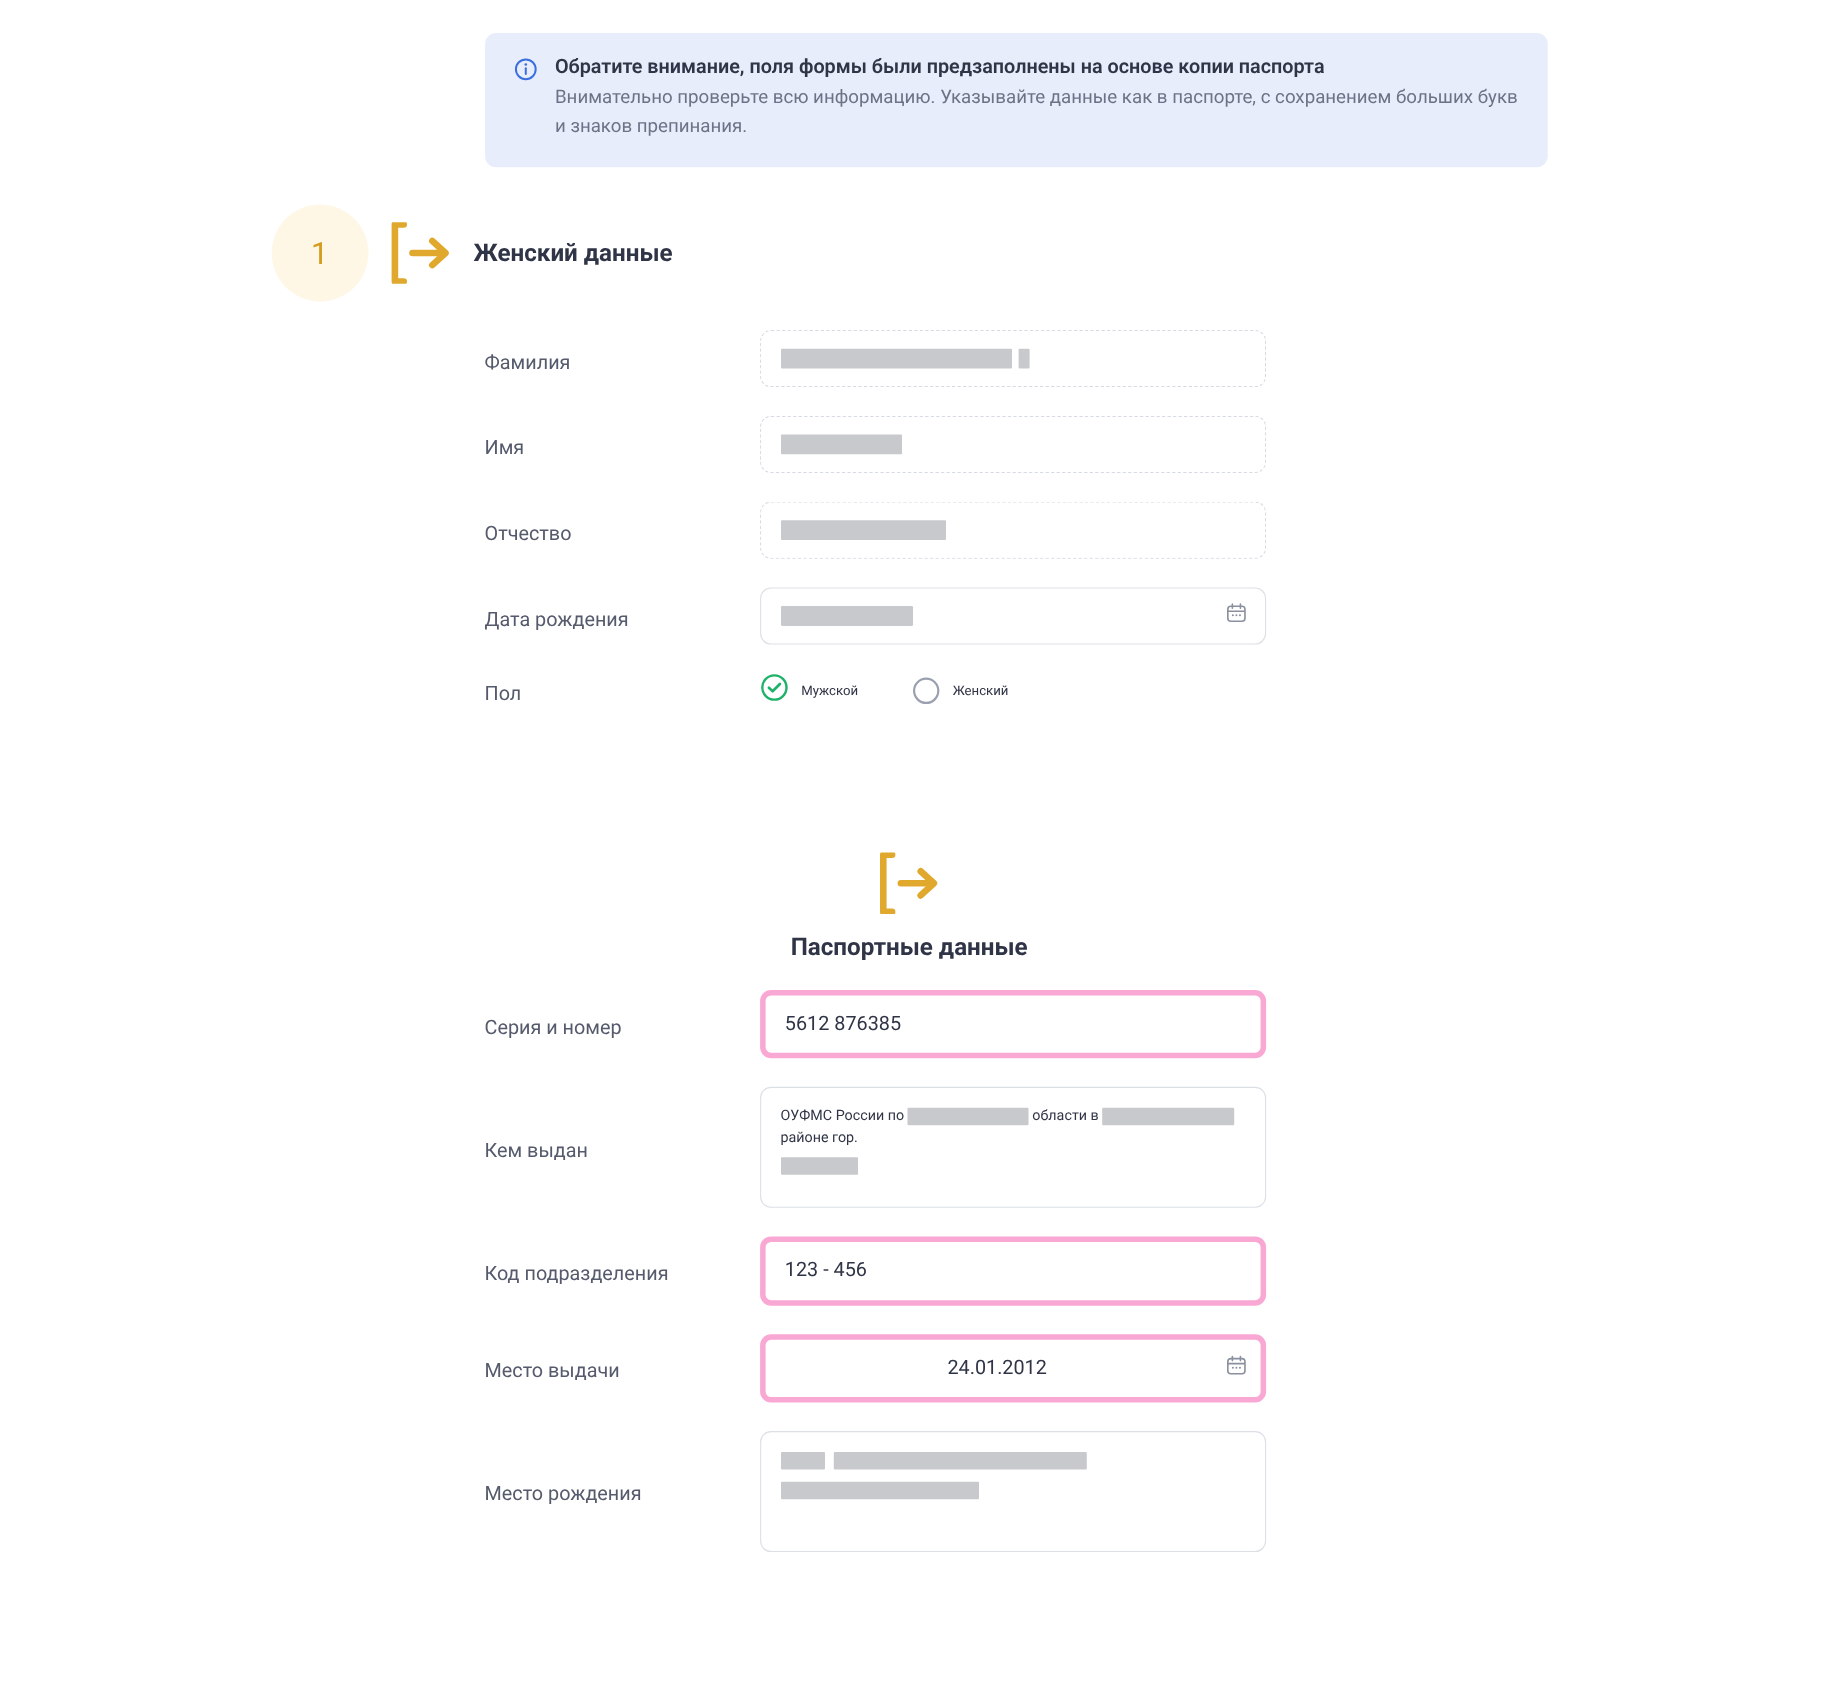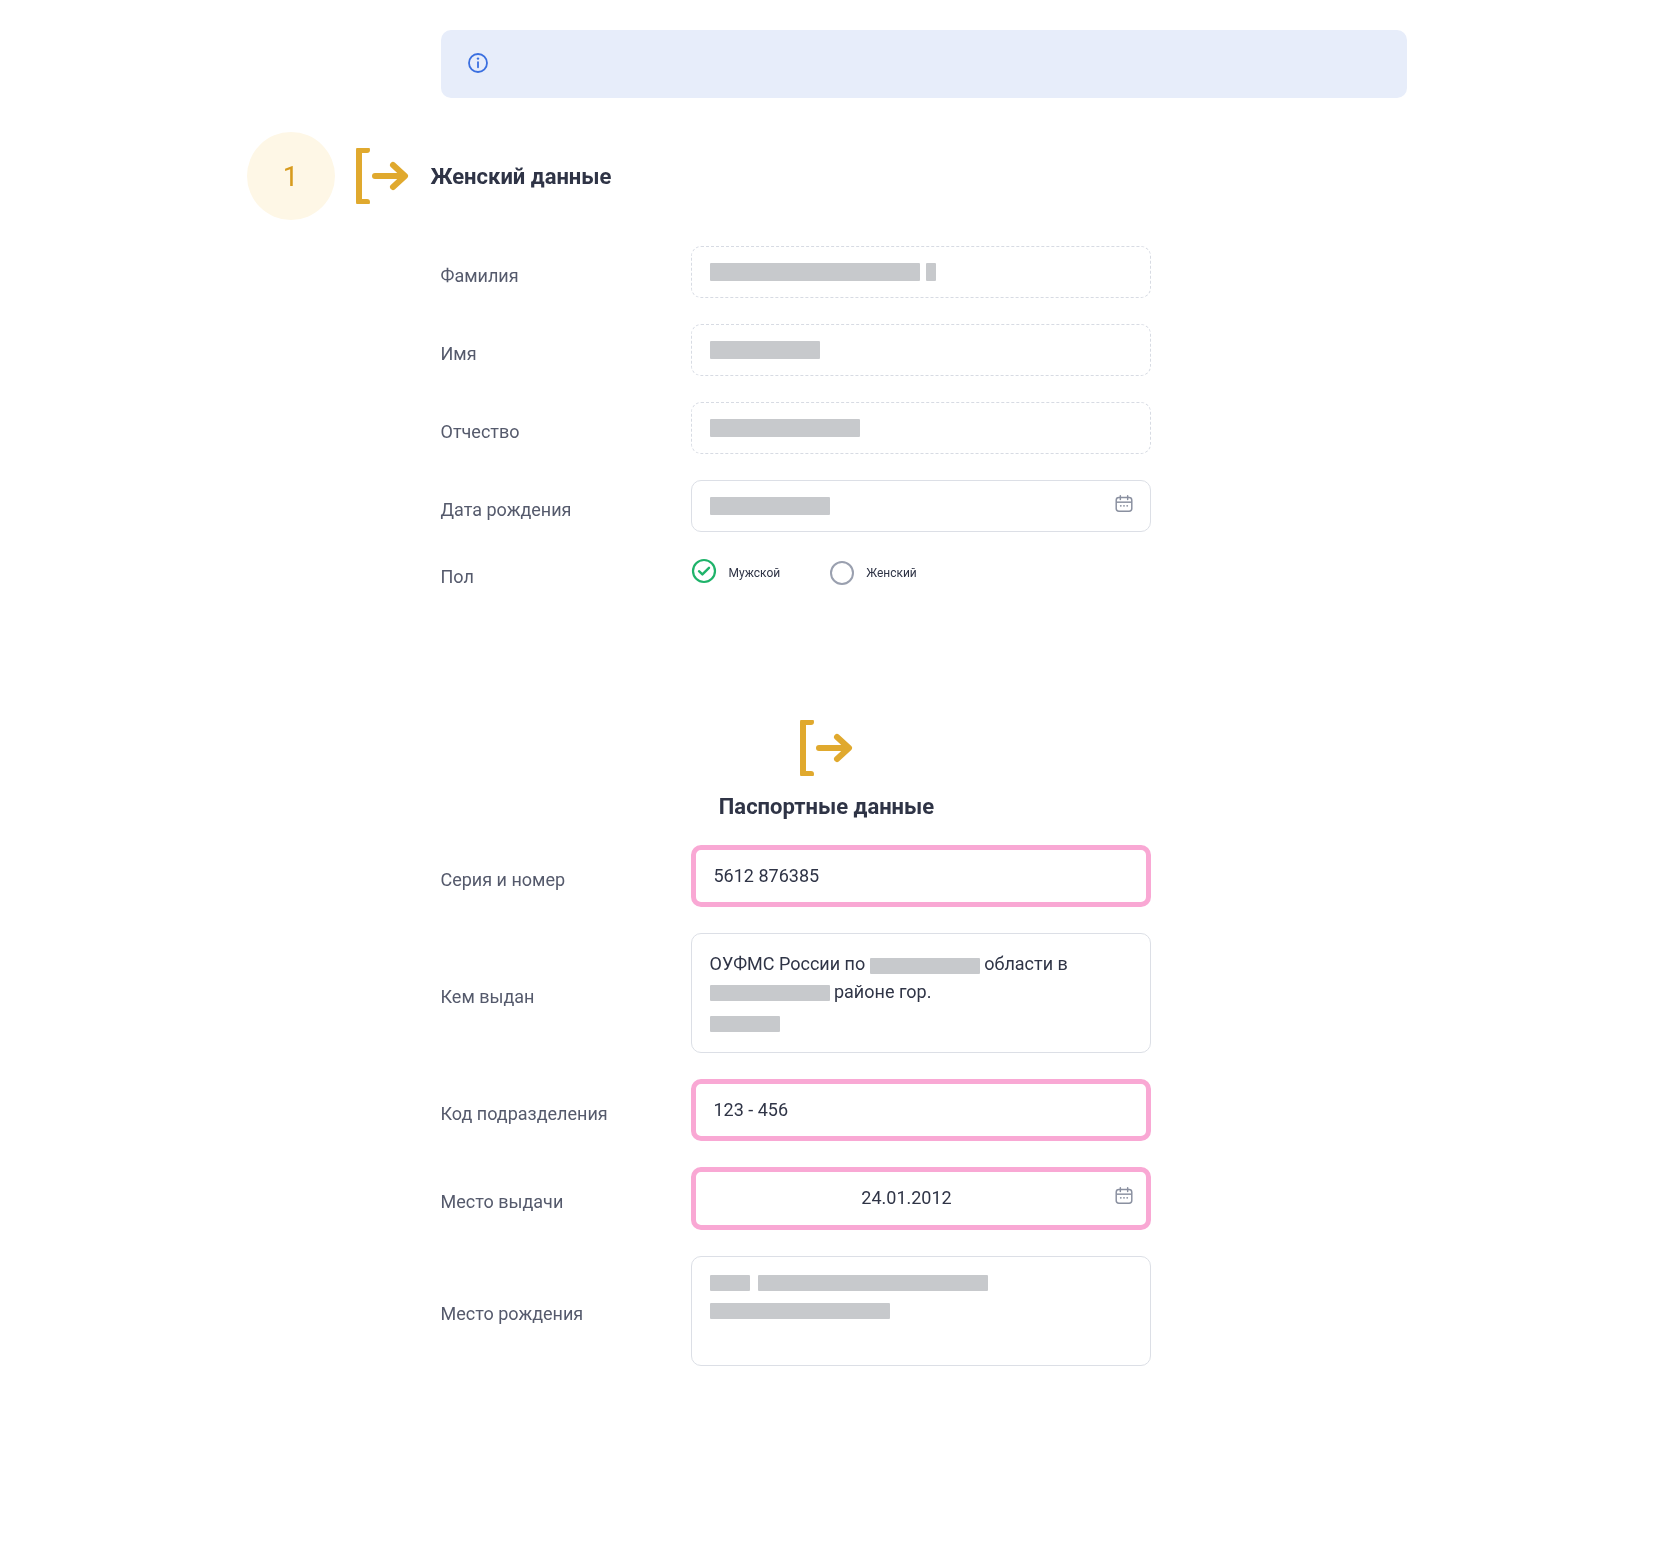--- a/index.html
+++ b/index.html
@@ -139,21 +139,21 @@
     border: 2px solid #9aa0af;
     display:flex; align-items:center; justify-content:center;
   }
   .radio-item .radio-label { color:#2f3446; font-size:12px; }
 
   .issued-by-box {
     width: 100%;
     border: 1px solid #dcdfe6;
     border-radius: 10px;
     padding: 16px 18px 18px 18px;
-    font-size: 18px;
+    font-size: 13px;
     color: #2f3446;
     line-height: 1.55;
     min-height: 110px;
   }
   .issued-line { display:inline; }
   .sm-bar { display:inline-block; height:16px; background:#c7c9cc; border-radius:1px; vertical-align:middle; }
 
   .birthplace-box {
     width: 100%;
     border: 1px solid #dcdfe6;
@@ -170,20 +170,24 @@
 <div class="page">
 
   <div class="info-box">
     <span class="info-icon">
       <svg width="22" height="22" viewBox="0 0 22 22" fill="none">
         <circle cx="11" cy="11" r="9" stroke="#3a6fe0" stroke-width="1.8"></circle>
         <circle cx="11" cy="6.6" r="1.2" fill="#3a6fe0"></circle>
         <rect x="10.1" y="9.2" width="1.8" height="7" rx="0.9" fill="#3a6fe0"></rect>
       </svg>
     </span>
+    <div class="info-text">
+      <div class="info-title">Обратите внимание, поля формы были предзаполнены на основе копии паспорта</div>
+      <div class="info-body">Внимательно проверьте всю информацию. Указывайте данные как в паспорте, с сохранением больших букв и знаков препинания.</div>
+    </div>
   </div>
 
   <div class="section-head">
     <div class="step-circle">1</div>
     <span class="arrow-bracket">
       <svg width="60" height="56" viewBox="0 0 60 56" fill="none">
         <path d="M6 2 H14 M6 2 V54 M6 54 H14" stroke="#e0a92e" stroke-width="6" stroke-linecap="round"></path>
         <path d="M22 28 H50" stroke="#e0a92e" stroke-width="6" stroke-linecap="round"></path>
         <path d="M40 17 L52 28 L40 39" stroke="#e0a92e" stroke-width="6" stroke-linecap="round" stroke-linejoin="round" fill="none"></path>
       </svg>

